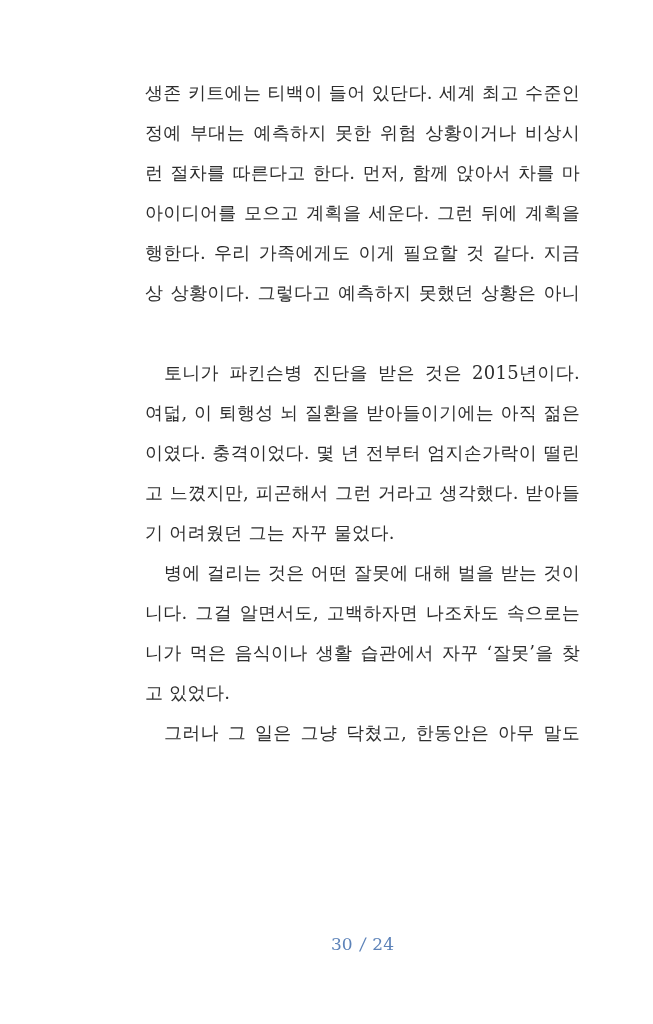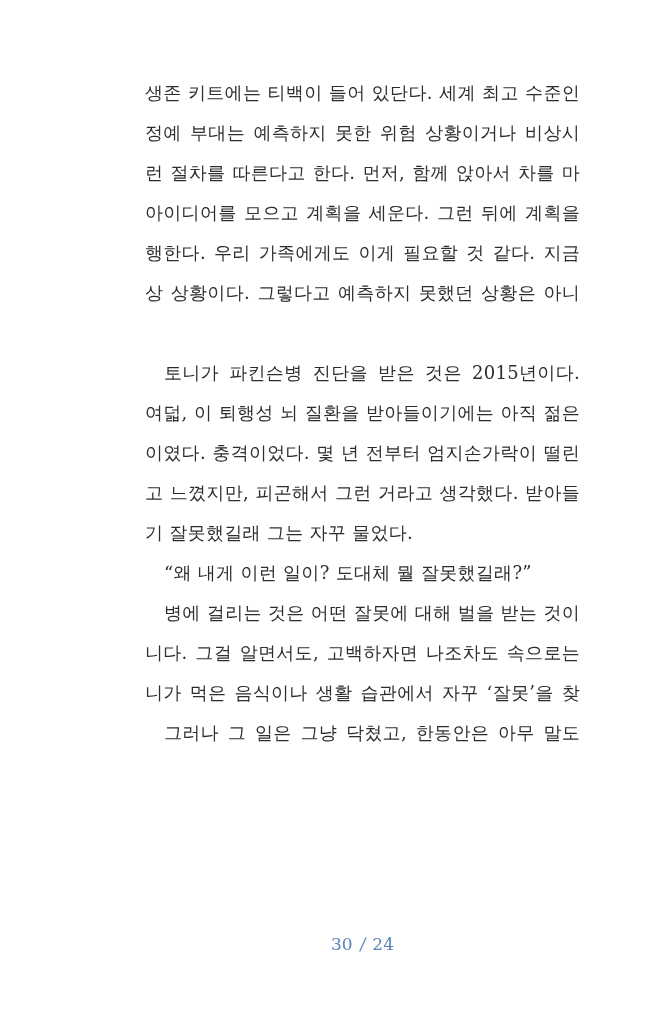--- a/index.html
+++ b/index.html
@@ -71,25 +71,25 @@
       <div class="line just">생존 키트에는 티백이 들어 있단다. 세계 최고 수준인 이</div>
       <div class="line just">정예 부대는 예측하지 못한 위험 상황이거나 비상시에 이</div>
       <div class="line just">런 절차를 따른다고 한다. 먼저, 함께 앉아서 차를 마시며</div>
       <div class="line just">아이디어를 모으고 계획을 세운다. 그런 뒤에 계획을 실</div>
       <div class="line just">행한다. 우리 가족에게도 이게 필요할 것 같다. 지금은 비</div>
       <div class="line just">상 상황이다. 그렇다고 예측하지 못했던 상황은 아니다.</div>
       <div class="line just indent gap">토니가 파킨슨병 진단을 받은 것은 2015년이다. 마흔</div>
       <div class="line just">여덟, 이 퇴행성 뇌 질환을 받아들이기에는 아직 젊은 나</div>
       <div class="line just">이였다. 충격이었다. 몇 년 전부터 엄지손가락이 떨린다</div>
       <div class="line just">고 느꼈지만, 피곤해서 그런 거라고 생각했다. 받아들이</div>
-      <div class="line">기 잘못했길래 그는 자꾸 물었다.</div>
-      <div class="line indent">“왜 내게 이런 일이? 도대체 뭘 잘못했길래?”</div>
+      <div class="line">기 어려웠던 그는 자꾸 물었다.</div>
       <div class="line just indent">병에 걸리는 것은 어떤 잘못에 대해 벌을 받는 것이 아</div>
       <div class="line just">니다. 그걸 알면서도, 고백하자면 나조차도 속으로는 토</div>
       <div class="line just">니가 먹은 음식이나 생활 습관에서 자꾸 ‘잘못’을 찾아내</div>
+      <div class="line">고 있었다.</div>
       <div class="line just indent">그러나 그 일은 그냥 닥쳤고, 한동안은 아무 말도 위로</div>
     </section>
 
   <footer class="footer">
     <span>
       <span>30</span><span class="sep">/</span><span>24</span>
     </span>
   </footer>
 
 </main>

